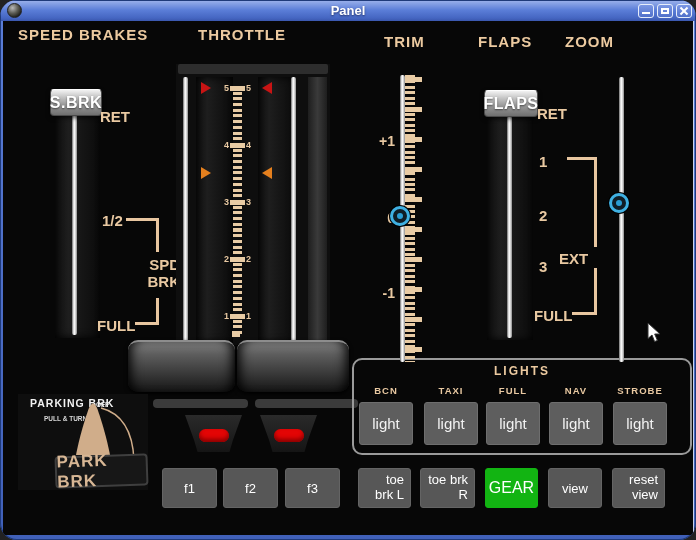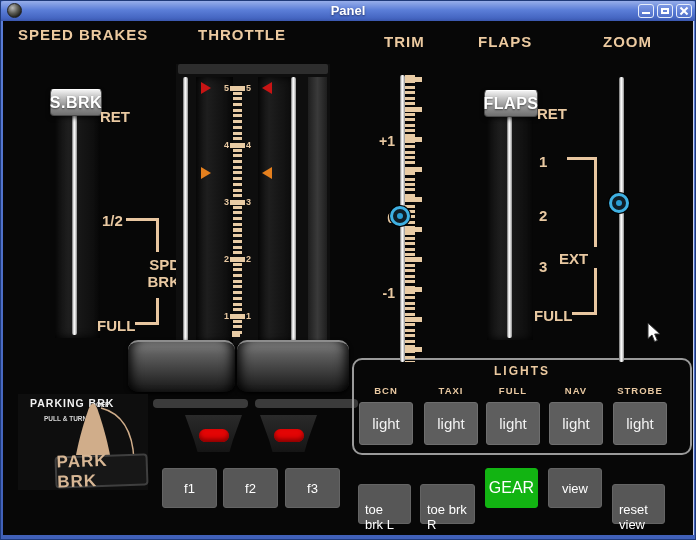--- a/index.html
+++ b/index.html
@@ -2,20 +2,21 @@
 <html><head>
 <meta charset="utf-8">
 <style>
   * { margin:0; padding:0; box-sizing:border-box; }
   html,body { background:#222; }
   body { font-family:"Liberation Sans", sans-serif; }
   .window {
     position:relative; width:696px; height:540px; overflow:hidden;
     background:linear-gradient(180deg,#5b7ed8,#4060b8);
     box-shadow:inset 0 0 0 1px #1f3a7a;
+    border-radius:17px;
   }
   .titlebar {
     position:absolute; left:1px; top:1px; right:1px; height:20px;
     background:linear-gradient(180deg,#97aeea 0%,#5b7ed8 45%,#4566c2 85%,#3a57ae 100%);
     border-radius:3px 3px 0 0;
   }
   .win-title {
     position:absolute; left:0; right:0; top:2px; text-align:center;
     color:#fff; font-weight:bold; font-size:13px; text-shadow:0 1px 2px rgba(0,0,30,.55);
   }
@@ -87,21 +88,21 @@
     position:static; display:flex; align-items:center; justify-content:center; margin-top:6px;
     width:54px; height:43px; background:#5e5e5e; border:1px solid #6e6e6e; border-radius:3px;
     color:#f2f2f2; font-size:15px; cursor:pointer;
   }
   .light-col { width:54px; display:flex; flex-direction:column; align-items:center; }
 
   .fbtn {
     top:447px; height:40px; background:#575757; border:1px solid #646464; border-radius:3px;
     color:#fff; font-size:13px; display:flex; align-items:center; justify-content:center; cursor:pointer;
   }
-  .fbtn.wrap { align-items:flex-start; justify-content:flex-start; padding:17px 6px; line-height:1.18; text-align:left; white-space:pre-line;margin-top:16px; }
+  .fbtn.wrap { align-items:flex-start; justify-content:flex-start; padding:3px 6px; line-height:1.18; text-align:right; white-space:pre-line; }
   .fbtn.gear { background:#12b412; border-color:#12b412; font-size:16px; }
 
   .pb-panel { background:#0e0e0e; }
   .pb-panel span { white-space:nowrap; }
   .plaque {
     background:#171717; border:2px solid #3f3f3f; border-radius:4px; transform:rotate(-2deg);
     display:flex; align-items:center; justify-content:center;
     color:#d8b795; font-weight:bold; font-size:17px; letter-spacing:1px;
   }
 </style>
@@ -124,21 +125,21 @@
       </div>
   </div>
   <div class="frame-highlight"></div>
 
   <div class="content">
 
     <span class="sec-title" style="left:15px;top:5px">SPEED BRAKES</span>
     <span class="sec-title" style="left:195px;top:5px">THROTTLE</span>
     <span class="sec-title" style="left:381px;top:12px">TRIM</span>
     <span class="sec-title" style="left:475px;top:12px">FLAPS</span>
-    <span class="sec-title" style="left:600px;top:12px">ZOOM</span>
+    <span class="sec-title" style="left:562px;top:12px">ZOOM</span>
 
     <div class="track" style="left:52px;top:89px;width:45px;height:228px"></div>
     <div class="rail" style="left:69px;top:93px;height:221px"></div>
     <div class="handle" style="left:47px;top:68px">S.BRK</div>
     <span class="tan" style="left:97px;top:87px">RET</span>
     <span class="tan" style="left:99px;top:191px">1/2</span>
     <span class="tan" style="left:94px;top:296px">FULL</span>
     <div class="bracket" style="left:123px;top:197px;width:33px;height:3px"></div>
     <div class="bracket" style="left:153px;top:197px;width:3px;height:34px"></div>
     <div style="left:139px;top:236px;width:38px;text-align:right">

